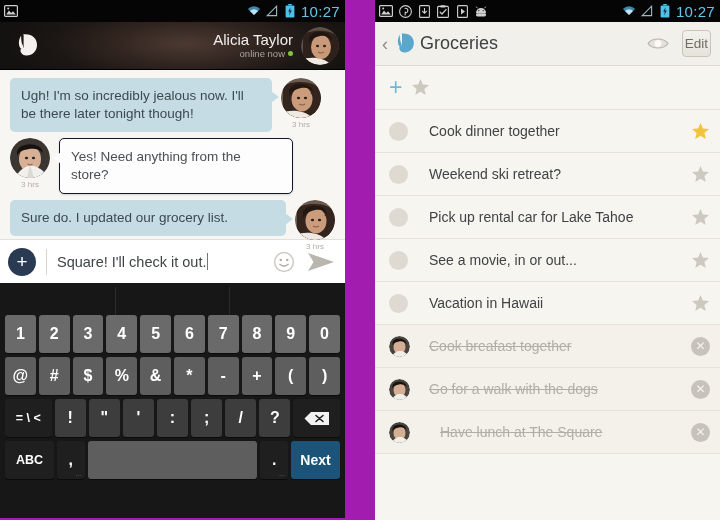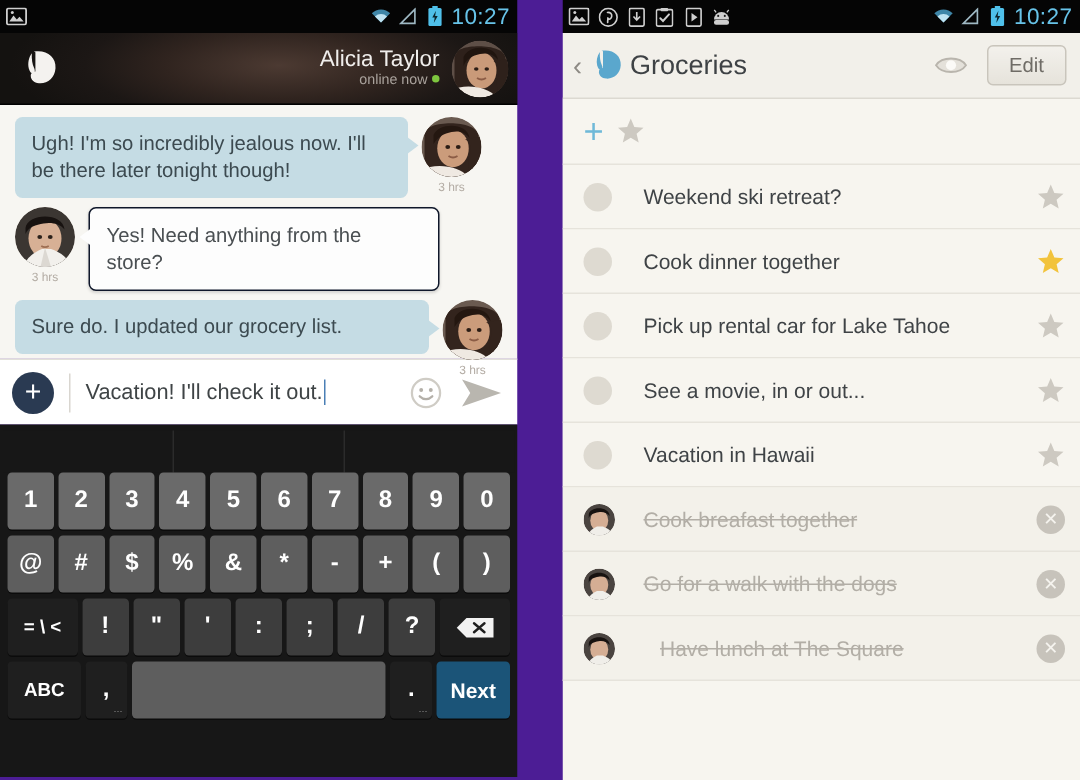--- a/index.html
+++ b/index.html
@@ -2,21 +2,21 @@
 <html><head>
 <meta charset="utf-8">
 <style>
   * { box-sizing: border-box; margin: 0; padding: 0; }
   html, body {
     width: 720px; height: 520px;
     background: #ffffff;
     font-family: "Liberation Sans", sans-serif;
     overflow: hidden;
   }
-  .stage { position: relative; width: 720px; height: 520px; background:#4c1d95; }
+  .stage { position: relative; width: 720px; height: 520px; background:#a21caf; }
 
   
   .phone { position: absolute; top: 0; height: 520px; width: 345px; overflow: hidden; }
   .phone-left  { left: 0; }
   .phone-right { left: 375px; }
 
   
   .statusbar {
     height: 22px; background: #050505; display: flex; align-items: center;
     padding: 0 5px 0 4px; position: relative;
@@ -127,21 +127,21 @@
   
   .list-header {
     height: 44px; background: #f2f0ea; display: flex; align-items: center;
     padding: 0 9px 0 7px; border-bottom: 1px solid #dcd9d1;
   }
   .back-chevron { color: #8d8a84; font-size: 18px; margin-right: 2px; line-height: 1; }
   .list-title { font-size: 18px; color: #3e4245; margin-left: 0; flex: 1; }
   .eye-ico { margin-right: 13px; }
   .edit-btn {
     background: linear-gradient(#f3f1ec,#e6e3db); border: 1px solid #c9c5bc;
-    border-radius: 4px; padding: 5px 14px; font-size: 13.5px; color: #6f6c66;
+    border-radius: 4px; padding: 5px 2px; font-size: 13.5px; color: #6f6c66;
   }
   .list-body { background: #f7f5ef; height: 454px; }
   .add-row {
     height: 44px; display: flex; align-items: center; padding: 0 10px 0 14px;
     border-bottom: 1px solid #e6e3db; background: #f7f5ef;
   }
   .plus-ico { color: #6fb9d8; font-size: 23px; line-height: 1; font-weight: 300; width: 22px; }
   .add-input {
     flex: 1; border-bottom: 1px solid #cfcbc2; margin: 0 14px 0 8px;
     font-size: 14.5px; color: #b6b2aa; padding-bottom: 5px;
@@ -330,21 +330,21 @@
           </div>
           <div class="ts">3 hrs</div>
         </div>
       </div>
     </div>
 
     <div class="compose">
       <div class="plus-btn">+</div>
       <div class="compose-divider"></div>
       <div class="compose-input">
-        <span>Vacation! I'll check it out.</span>
+        <span>Square! I'll check it out.</span>
         <span class="caret"></span>
       </div>
       <div class="emoji-btn">
         <svg width="22" height="22" viewBox="0 0 22 22">
           <circle cx="11" cy="11" r="9.4" fill="none" stroke="#cfccc5" stroke-width="1.5"></circle>
           <circle cx="7.8" cy="9" r="1.3" fill="#b4b0a9"></circle>
           <circle cx="14.2" cy="9" r="1.3" fill="#b4b0a9"></circle>
           <path d="M6.8 13.2 Q11 17 15.2 13.2" stroke="#b4b0a9" stroke-width="1.5" fill="none" stroke-linecap="round"></path>
         </svg>
       </div>
@@ -514,34 +514,34 @@
         <span class="plus-ico">+</span>
         <span class="star">
           <svg width="19" height="19" viewBox="0 0 19 19">
               <path d="M9.5 1 L11.9 6.6 L18 7.1 L13.4 11.1 L14.8 17 L9.5 13.8 L4.2 17 L5.6 11.1 L1 7.1 L7.1 6.6 Z" fill="#cdc9c1"></path>
             </svg>
         </span>
       </div>
 
       <div class="li">
         <span class="li-check"></span>
+        <span class="li-text">Cook dinner together</span>
+        <span class="star">
+          <svg width="19" height="19" viewBox="0 0 19 19">
+              <path d="M9.5 1 L11.9 6.6 L18 7.1 L13.4 11.1 L14.8 17 L9.5 13.8 L4.2 17 L5.6 11.1 L1 7.1 L7.1 6.6 Z" fill="#f2c33c"></path>
+            </svg>
+        </span>
+      </div>
+
+      <div class="li">
+        <span class="li-check"></span>
         <span class="li-text">Weekend ski retreat?</span>
         <span class="star">
           <svg width="19" height="19" viewBox="0 0 19 19">
               <path d="M9.5 1 L11.9 6.6 L18 7.1 L13.4 11.1 L14.8 17 L9.5 13.8 L4.2 17 L5.6 11.1 L1 7.1 L7.1 6.6 Z" fill="#cdc9c1"></path>
-            </svg>
-        </span>
-      </div>
-
-      <div class="li">
-        <span class="li-check"></span>
-        <span class="li-text">Cook dinner together</span>
-        <span class="star">
-          <svg width="19" height="19" viewBox="0 0 19 19">
-              <path d="M9.5 1 L11.9 6.6 L18 7.1 L13.4 11.1 L14.8 17 L9.5 13.8 L4.2 17 L5.6 11.1 L1 7.1 L7.1 6.6 Z" fill="#f2c33c"></path>
             </svg>
         </span>
       </div>
 
       <div class="li">
         <span class="li-check"></span>
         <span class="li-text">Pick up rental car for Lake Tahoe</span>
         <span class="star">
           <svg width="19" height="19" viewBox="0 0 19 19">
               <path d="M9.5 1 L11.9 6.6 L18 7.1 L13.4 11.1 L14.8 17 L9.5 13.8 L4.2 17 L5.6 11.1 L1 7.1 L7.1 6.6 Z" fill="#cdc9c1"></path>

